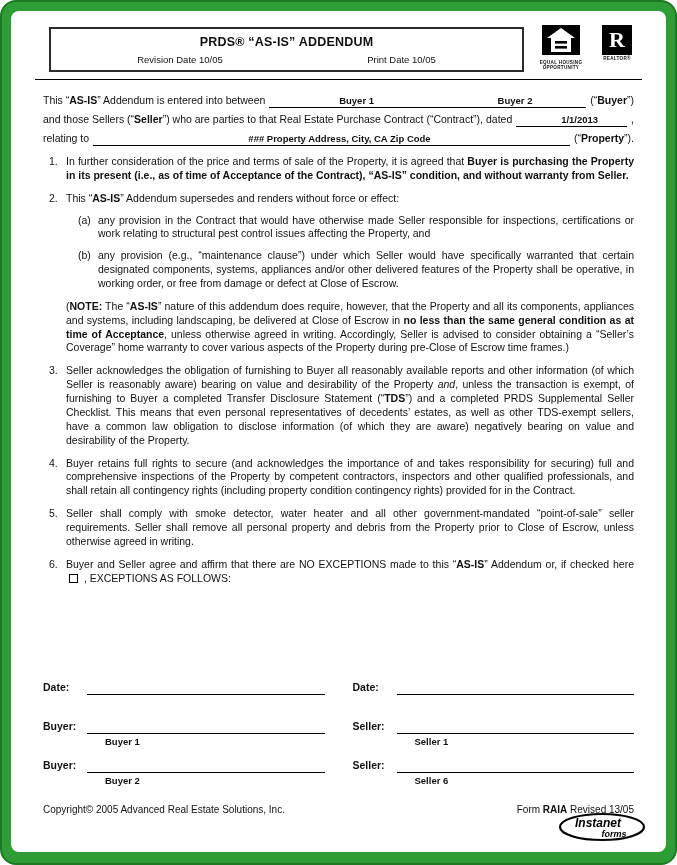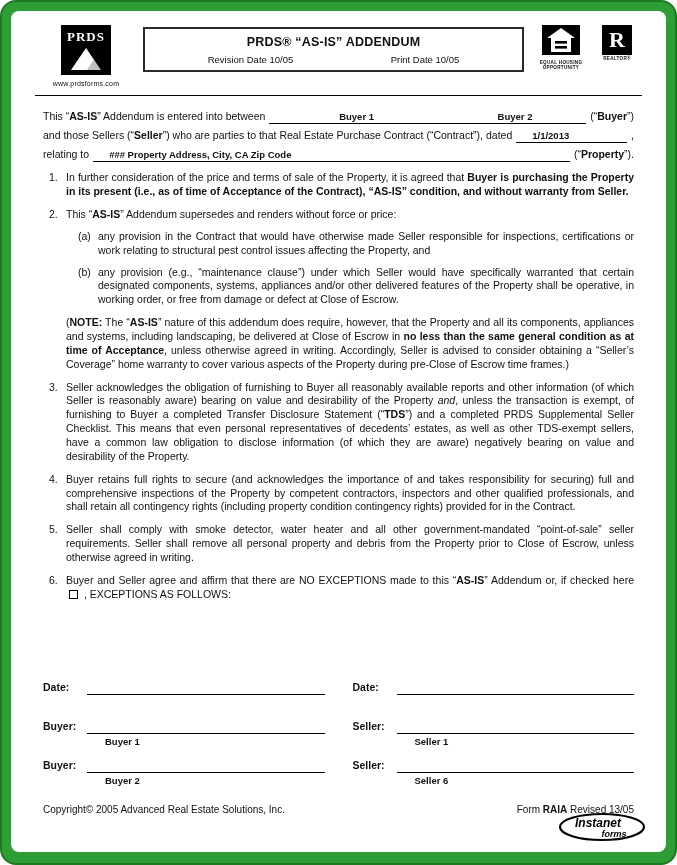--- a/index.html
+++ b/index.html
@@ -48,21 +48,21 @@
     font-family:"Liberation Serif",serif; font-weight:bold; font-size:22px; line-height:30px; }
 
   .rule { border:none; border-top:1.5px solid #000; margin:7px 0 9px 0; }
 
   
   .intro { margin:0 8px; }
   .intro-line { display:flex; align-items:flex-end; height:19px; white-space:nowrap; }
   .intro-line > .txt { flex:none; }
   .ufield { flex:1; border-bottom:1px solid #000; display:flex; align-items:flex-end; margin:0 4px; min-width:40px; }
   .ufield.spread { justify-content:space-around; }
-  .ufield.center { }
+  .ufield.center { justify-content:center; }
 
   
   .item { display:flex; margin:9px 8px 0 14px; }
   .num { flex:none; width:17px; }
   .itext { flex:1; }
   .subitem { display:flex; margin-top:8px; margin-left:12px; }
   .subnum { flex:none; width:20px; }
   .note { margin-top:9px; }
 
   .checkbox { display:inline-block; width:9px; height:9px; border:1.2px solid #000; margin:0 3px; vertical-align:-1px; }
@@ -82,28 +82,20 @@
 
   .instanet { position:absolute; right:20px; bottom:6px; }
 </style>
 </head>
 <body>
 
 <div class="frame">
   <div class="page">
 
     <div class="header">
-      <div class="logo-col">
-        <div class="prds-logo">
-          <div class="prds-text">PRDS</div>
-          <div class="mountain"></div>
-          <div class="mountain2"></div>
-        </div>
-        <div class="logo-url">www.prdsforms.com</div>
-      </div>
 
       <div class="title-box">
         <div class="doc-title">PRDS® “AS-IS” ADDENDUM</div>
         <div class="date-row">
           <span>Revision Date 10/05</span>
           <span>Print Date 10/05</span>
         </div>
       </div>
 
       <div class="badges">
@@ -151,21 +143,21 @@
     </div>
 
     <div class="item">
       <span class="num">1.</span>
       <div class="itext just"><span>In further consideration of the price and terms of sale of the Property, it is agreed that </span><span class="b">Buyer is purchasing the Property in its present (i.e., as of time of Acceptance of the Contract), “AS-IS” condition, and without warranty from Seller.</span></div>
     </div>
 
     <div class="item">
       <span class="num">2.</span>
       <div class="itext">
-        <div class="just"><span>This “</span><span class="b">AS-IS</span><span>” Addendum supersedes and renders without force or price:</span></div>
+        <div class="just"><span>This “</span><span class="b">AS-IS</span><span>” Addendum supersedes and renders without force or effect:</span></div>
         <div class="subitem">
           <span class="subnum">(a)</span>
           <div class="itext just"><span>any provision in the Contract that would have otherwise made Seller responsible for inspections, certifications or work relating to structural pest control issues affecting the Property, and</span></div>
         </div>
         <div class="subitem">
           <span class="subnum">(b)</span>
           <div class="itext just"><span>any provision (e.g., “maintenance clause”) under which Seller would have specifically warranted that certain designated components, systems, appliances and/or other delivered features of the Property shall be operative, in working order, or free from damage or defect at Close of Escrow.</span></div>
         </div>
         <div class="note just"><span>(</span><span class="b">NOTE:</span><span> The “</span><span class="b">AS-IS</span><span>” nature of this addendum does require, however, that the Property and all its components, appliances and systems, including landscaping, be delivered at Close of Escrow  in </span><span class="b">no less than the same general condition as at time of Acceptance</span><span>, unless otherwise agreed in writing. Accordingly, Seller is advised to consider obtaining a “Seller’s Coverage” home warranty to cover various aspects of the Property during pre-Close of Escrow time frames.)</span></div>
       </div>

